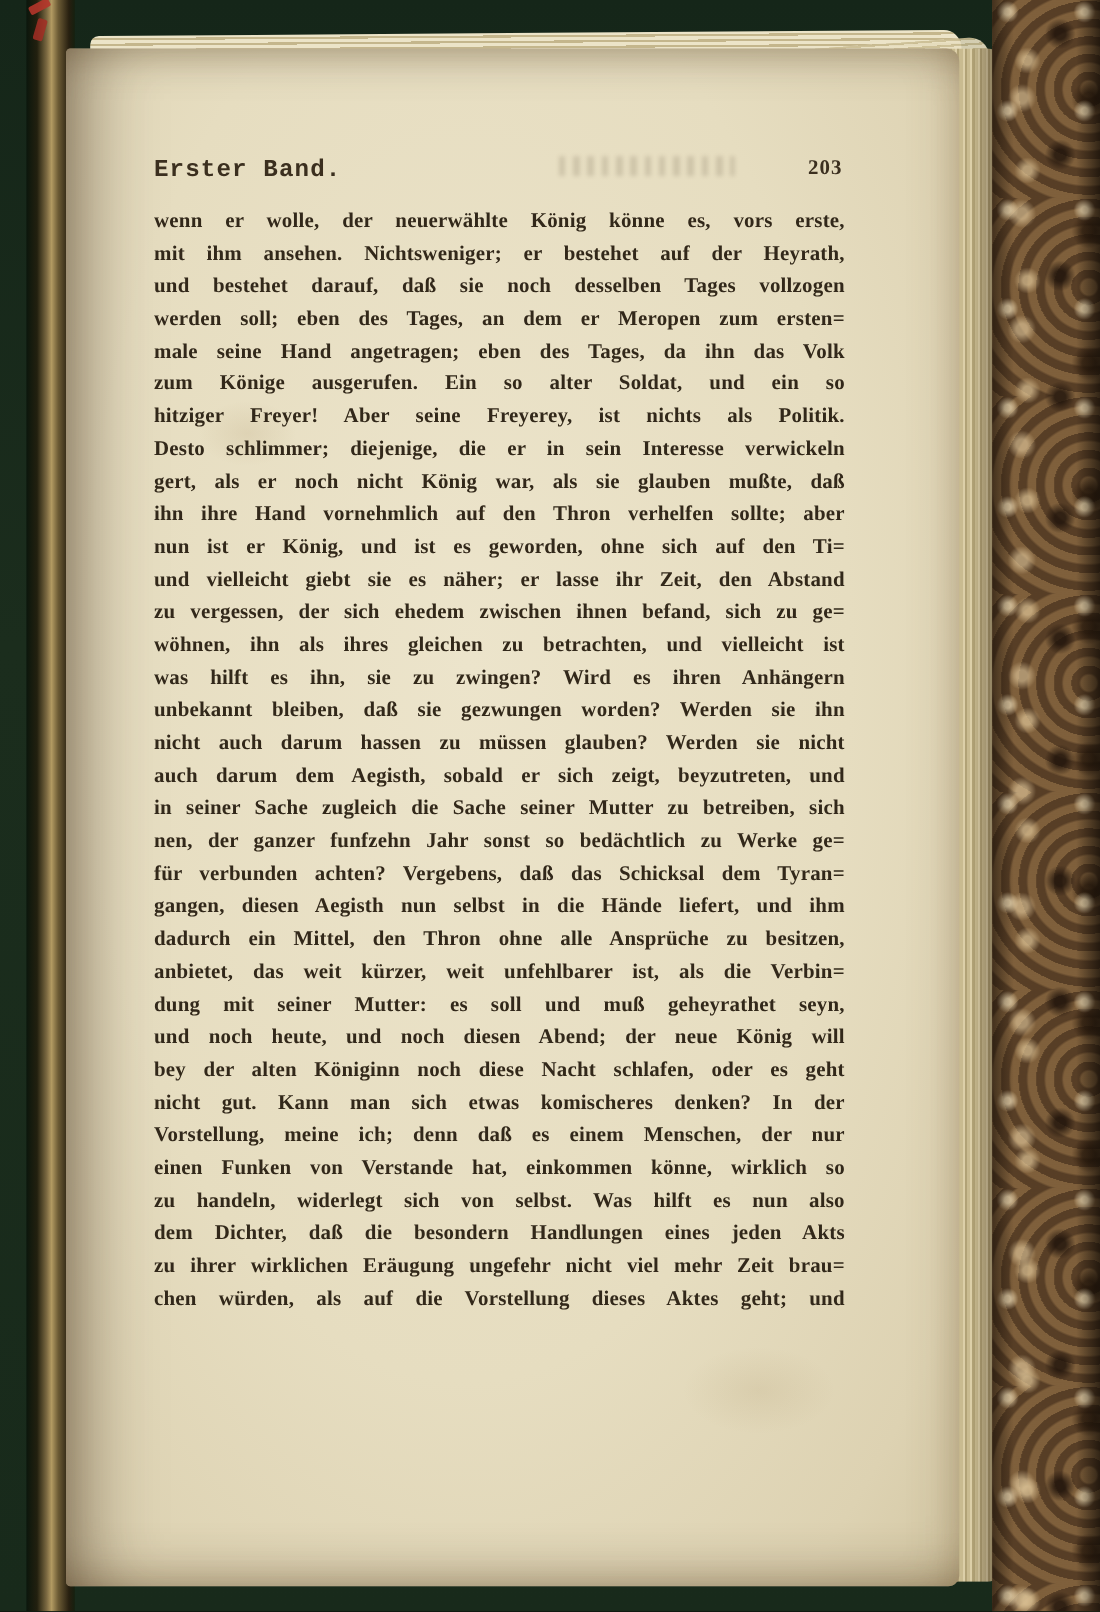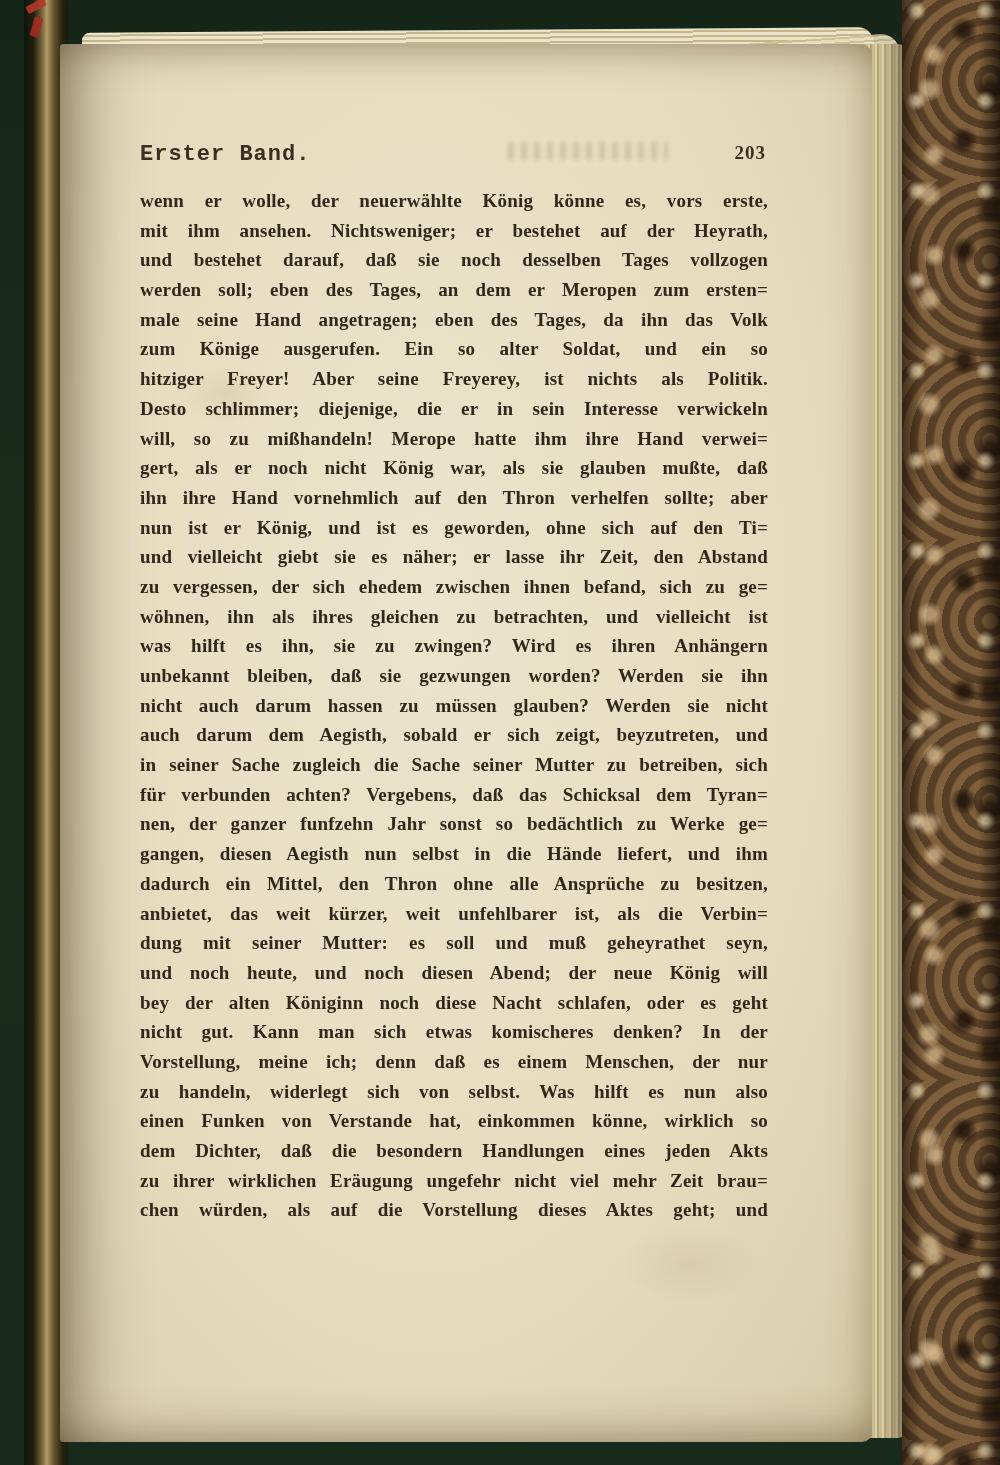--- a/index.html
+++ b/index.html
@@ -107,43 +107,42 @@
 
     <div class="body-text">
         <div class="line">wenn er wolle, der neuerwählte König könne es, vors erste,</div>
         <div class="line">mit ihm ansehen. Nichtsweniger; er bestehet auf der Heyrath,</div>
         <div class="line">und bestehet darauf, daß sie noch desselben Tages vollzogen</div>
         <div class="line">werden soll; eben des Tages, an dem er Meropen zum ersten=</div>
         <div class="line">male seine Hand angetragen; eben des Tages, da ihn das Volk</div>
         <div class="line">zum Könige ausgerufen. Ein so alter Soldat, und ein so</div>
         <div class="line">hitziger Freyer! Aber seine Freyerey, ist nichts als Politik.</div>
         <div class="line">Desto schlimmer; diejenige, die er in sein Interesse verwickeln</div>
-        <div class="line">will, so zu mißhandeln! Merope hatte ihm ihre Hand verwei=</div>
         <div class="line">gert, als er noch nicht König war, als sie glauben mußte, daß</div>
         <div class="line">ihn ihre Hand vornehmlich auf den Thron verhelfen sollte; aber</div>
         <div class="line">nun ist er König, und ist es geworden, ohne sich auf den Ti=</div>
         <div class="line">und vielleicht giebt sie es näher; er lasse ihr Zeit, den Abstand</div>
         <div class="line">zu vergessen, der sich ehedem zwischen ihnen befand, sich zu ge=</div>
         <div class="line">wöhnen, ihn als ihres gleichen zu betrachten, und vielleicht ist</div>
         <div class="line">was hilft es ihn, sie zu zwingen? Wird es ihren Anhängern</div>
         <div class="line">unbekannt bleiben, daß sie gezwungen worden? Werden sie ihn</div>
         <div class="line">nicht auch darum hassen zu müssen glauben? Werden sie nicht</div>
         <div class="line">auch darum dem Aegisth, sobald er sich zeigt, beyzutreten, und</div>
         <div class="line">in seiner Sache zugleich die Sache seiner Mutter zu betreiben, sich</div>
+        <div class="line">nen, der ganzer funfzehn Jahr sonst so bedächtlich zu Werke ge=</div>
         <div class="line">für verbunden achten? Vergebens, daß das Schicksal dem Tyran=</div>
-        <div class="line">nen, der ganzer funfzehn Jahr sonst so bedächtlich zu Werke ge=</div>
         <div class="line">gangen, diesen Aegisth nun selbst in die Hände liefert, und ihm</div>
         <div class="line">dadurch ein Mittel, den Thron ohne alle Ansprüche zu besitzen,</div>
         <div class="line">anbietet, das weit kürzer, weit unfehlbarer ist, als die Verbin=</div>
         <div class="line">dung mit seiner Mutter: es soll und muß geheyrathet seyn,</div>
         <div class="line">und noch heute, und noch diesen Abend; der neue König will</div>
         <div class="line">bey der alten Königinn noch diese Nacht schlafen, oder es geht</div>
         <div class="line">nicht gut. Kann man sich etwas komischeres denken? In der</div>
         <div class="line">Vorstellung, meine ich; denn daß es einem Menschen, der nur</div>
+        <div class="line">einen Funken von Verstande hat, einkommen könne, wirklich so</div>
         <div class="line">zu handeln, widerlegt sich von selbst. Was hilft es nun also</div>
-        <div class="line">einen Funken von Verstande hat, einkommen könne, wirklich so</div>
         <div class="line">dem Dichter, daß die besondern Handlungen eines jeden Akts</div>
         <div class="line">zu ihrer wirklichen Eräugung ungefehr nicht viel mehr Zeit brau=</div>
         <div class="line">chen würden, als auf die Vorstellung dieses Aktes geht; und</div>
       </div>
   </div>
 
 </div>
 
 </body></html>

